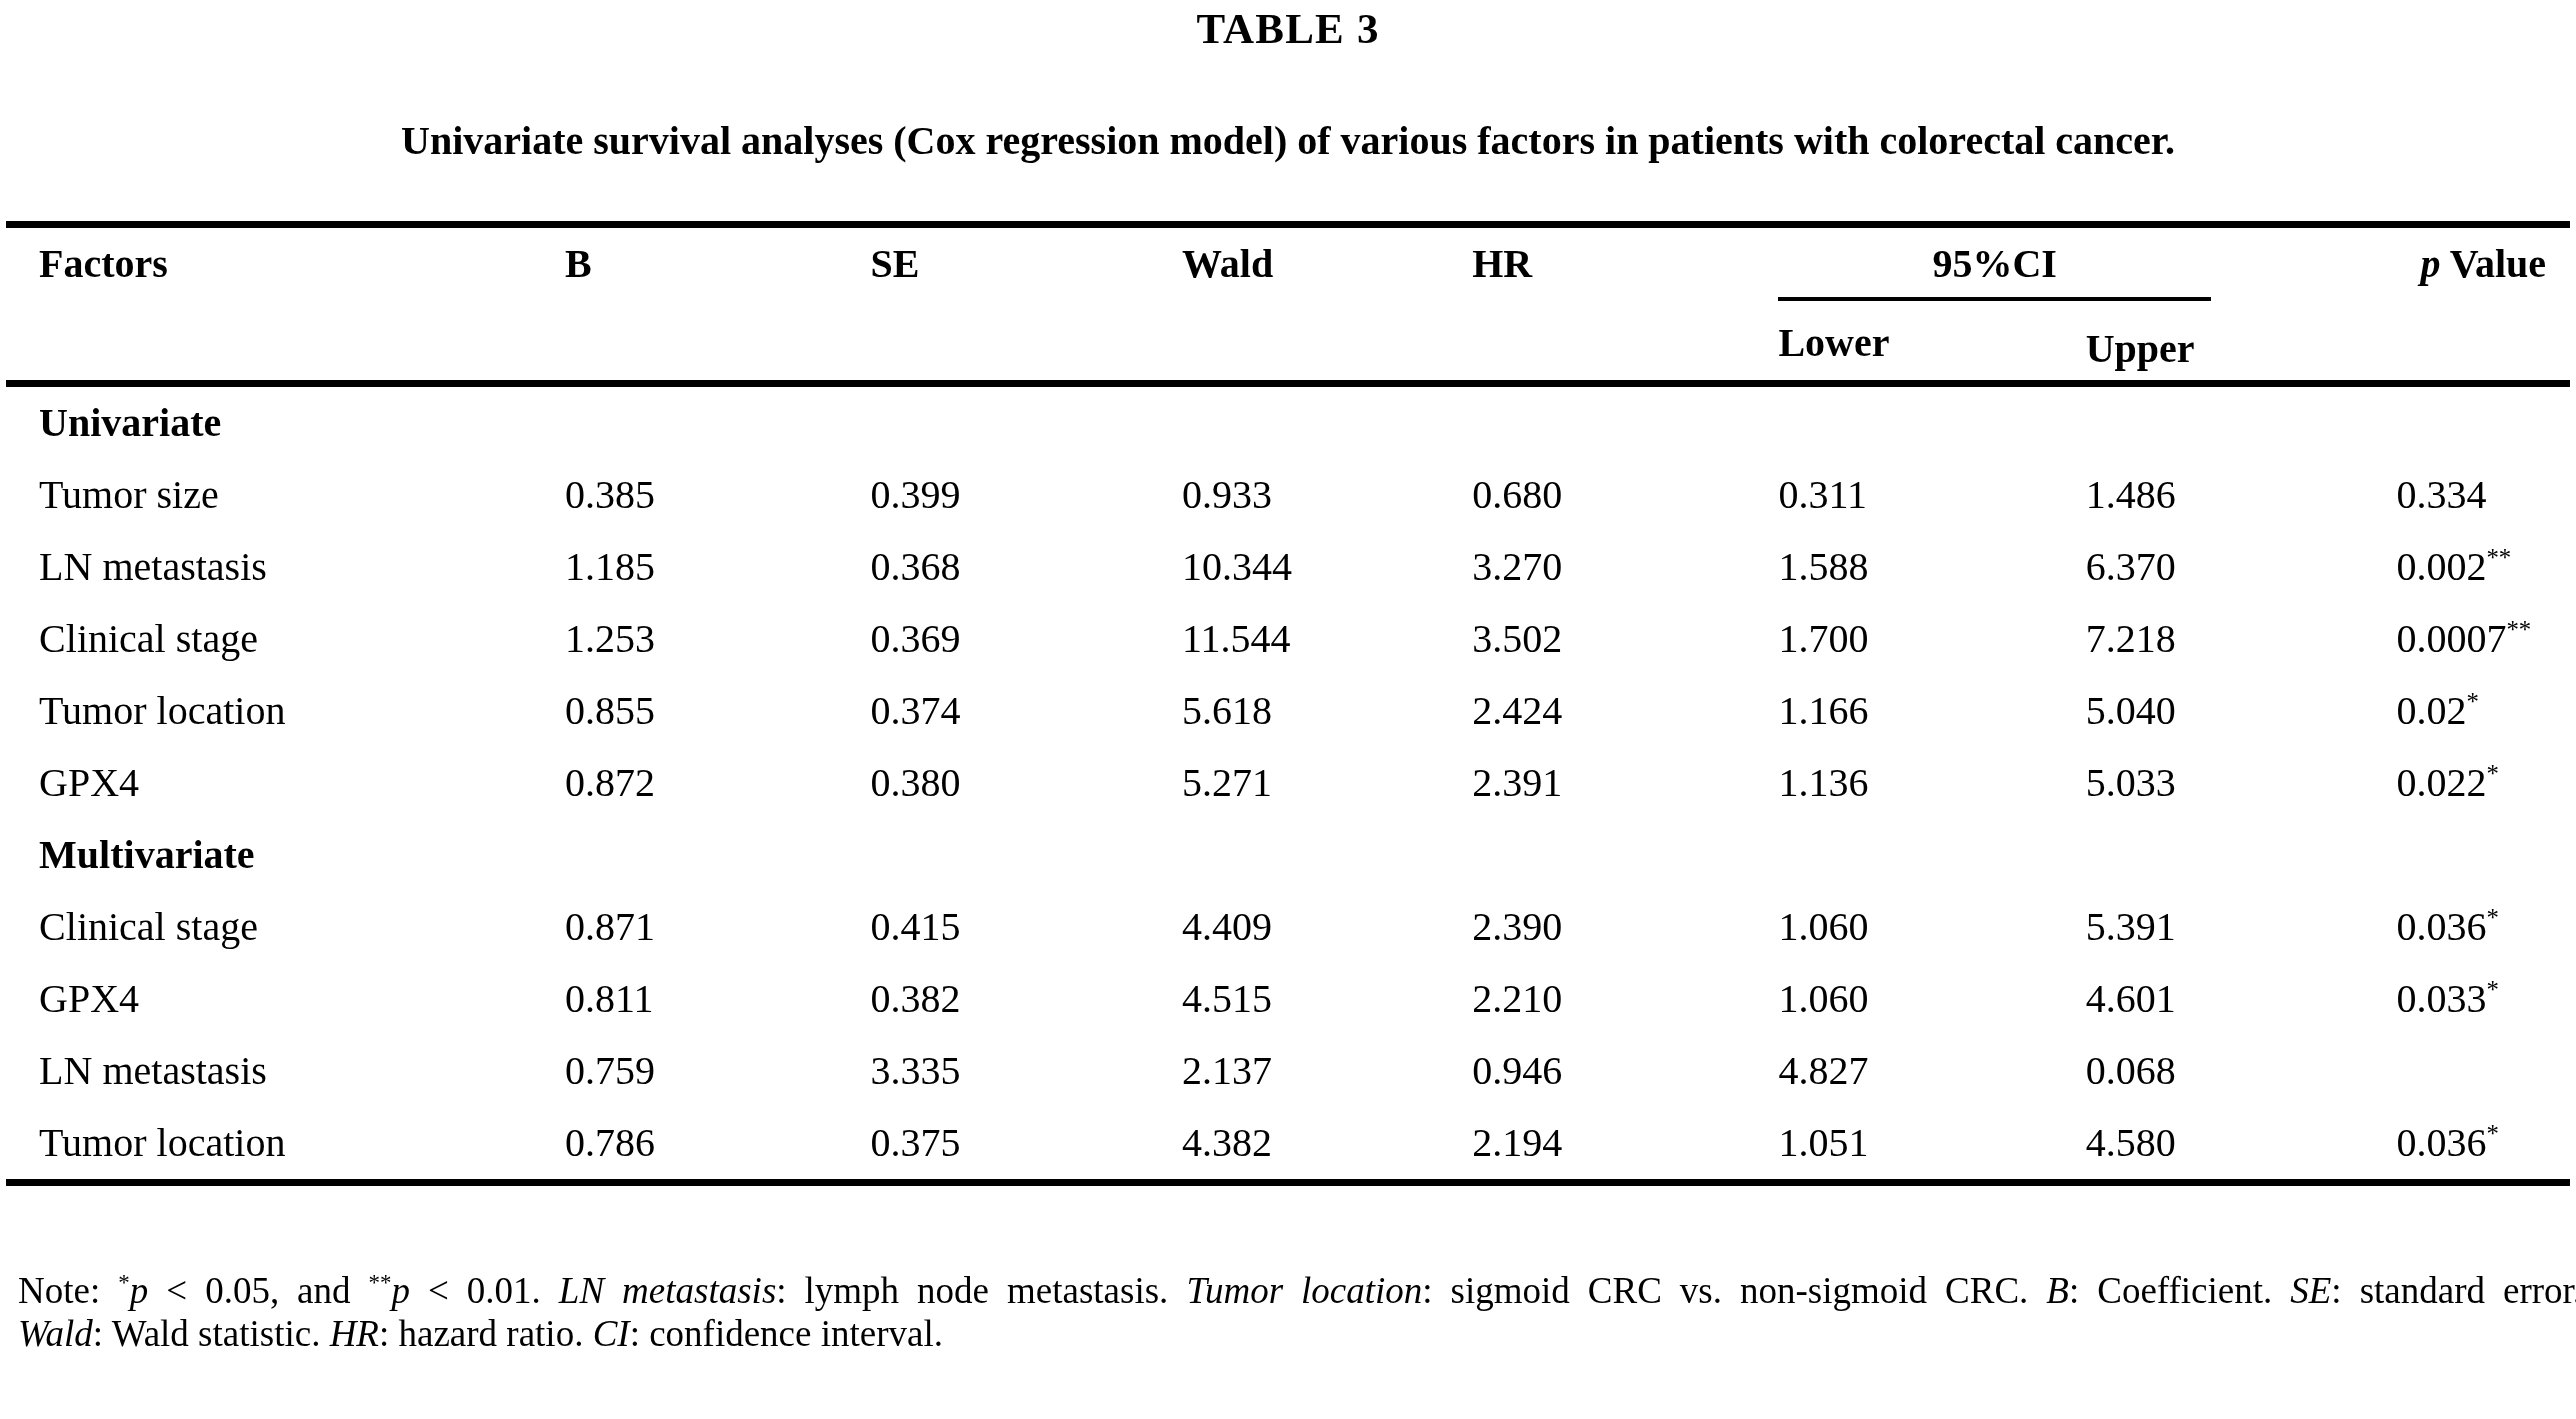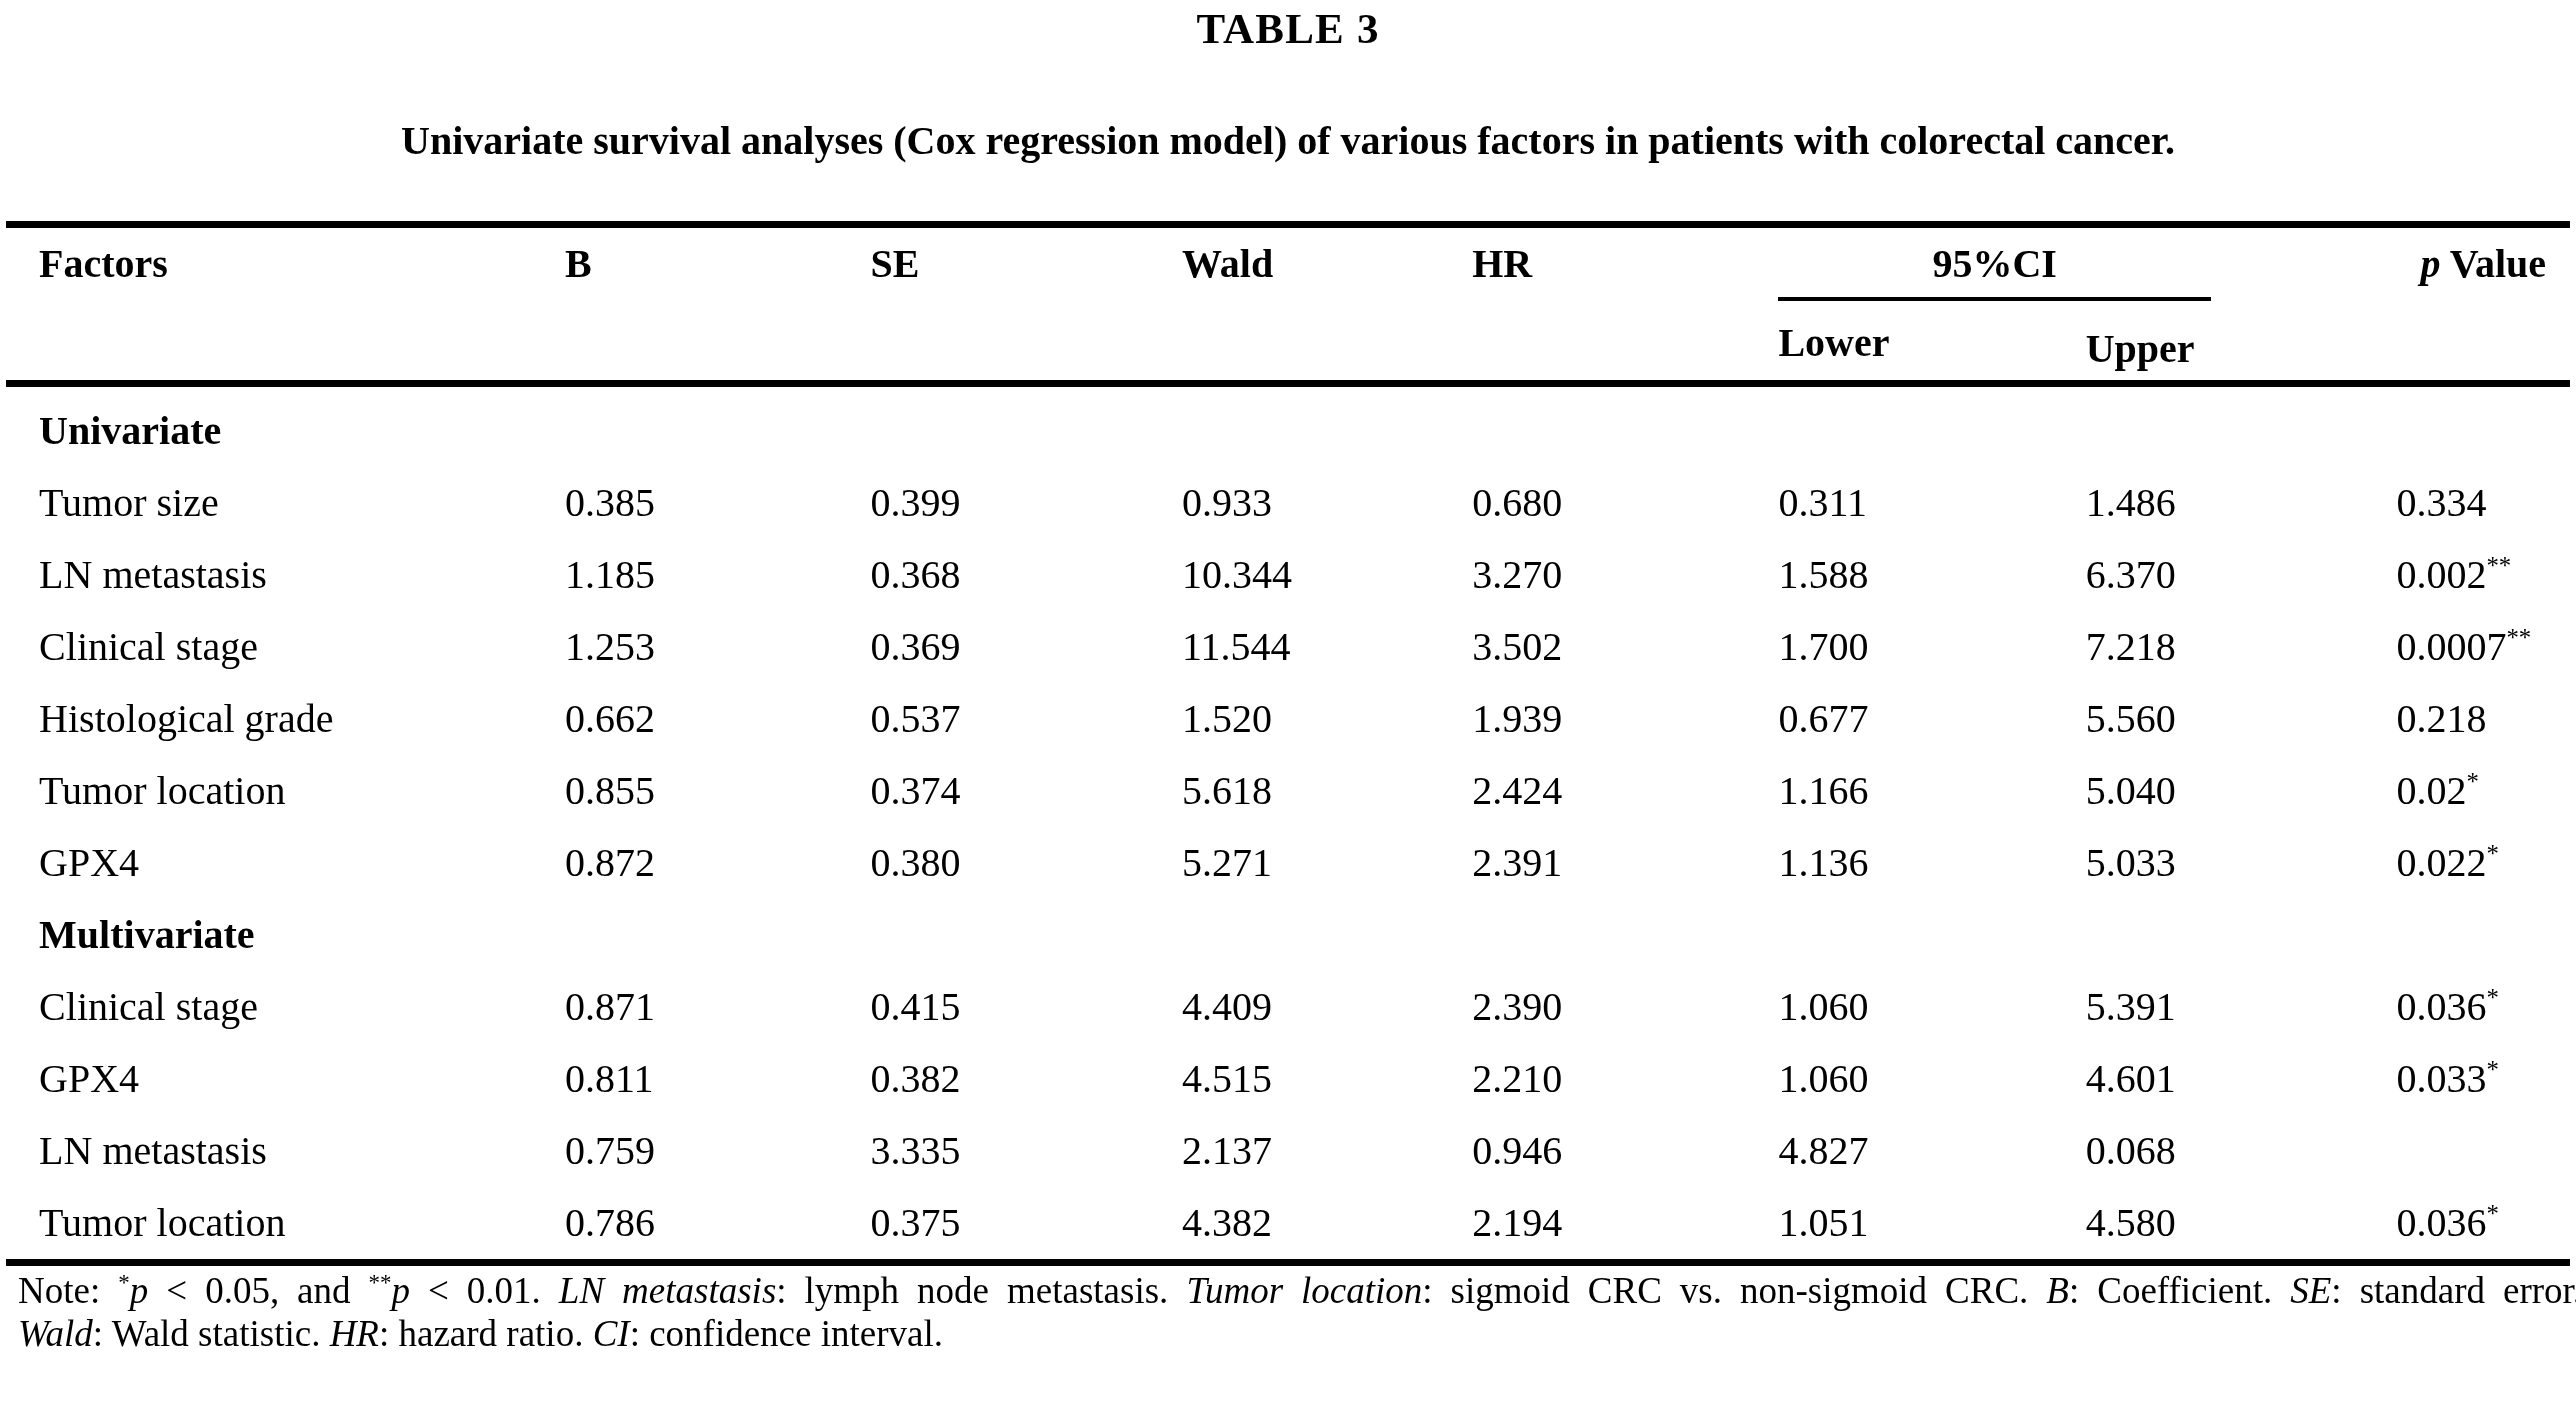--- a/index.html
+++ b/index.html
@@ -30,21 +30,21 @@
     grid-column:6 / span 2; margin-right:30%;
     text-align:center; border-bottom:4.3px solid #000; padding-bottom:9.8px;
   }
   .hdr1 .pv { grid-column:8;text-align:center; }
   .hdr2 {
     padding-top:18.3px; padding-bottom:7.3px; font-weight:bold; font-size:40px;
     border-bottom:7.3px solid #000;
   }
   .hdr2 .lower { grid-column:6; }
   .hdr2 .upper { grid-column:7;margin-top:6px; }
-  .tbody { border-bottom:7.3px solid #000;margin-top:8px; }
+  .tbody { border-bottom:7.3px solid #000; }
   .row { height:72px; align-items:center; font-size:40px; }
   .row.section { font-weight:bold; }
   sup { font-size:62%; vertical-align:super; line-height:0; }
   .it { font-style:italic; }
   .note {
     position:absolute; top:1257px; left:6.1px; width:2564px; margin:12px;
     font-size:37px; line-height:43px;
   }
   .note-line1 { text-align:justify; text-align-last:justify; }
   .note-line2 { text-align:left; }
@@ -114,30 +114,20 @@
           <div class="cell">Clinical stage</div>
           <div class="cell">1.253</div>
           <div class="cell">0.369</div>
           <div class="cell">11.544</div>
           <div class="cell">3.502</div>
           <div class="cell">1.700</div>
           <div class="cell">7.218</div>
           <div class="cell"><span>0.0007</span><sup>**</sup></div>
         </div>
         <div class="grid row">
-          <div class="cell">Histological grade</div>
-          <div class="cell">0.662</div>
-          <div class="cell">0.537</div>
-          <div class="cell">1.520</div>
-          <div class="cell">1.939</div>
-          <div class="cell">0.677</div>
-          <div class="cell">5.560</div>
-          <div class="cell"><span>0.218</span></div>
-        </div>
-        <div class="grid row">
           <div class="cell">Tumor location</div>
           <div class="cell">0.855</div>
           <div class="cell">0.374</div>
           <div class="cell">5.618</div>
           <div class="cell">2.424</div>
           <div class="cell">1.166</div>
           <div class="cell">5.040</div>
           <div class="cell"><span>0.02</span><sup>*</sup></div>
         </div>
         <div class="grid row">

